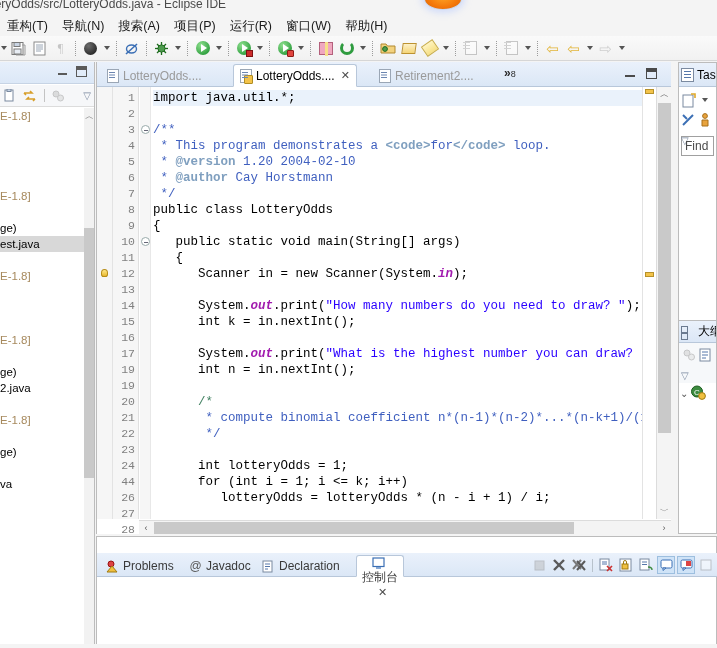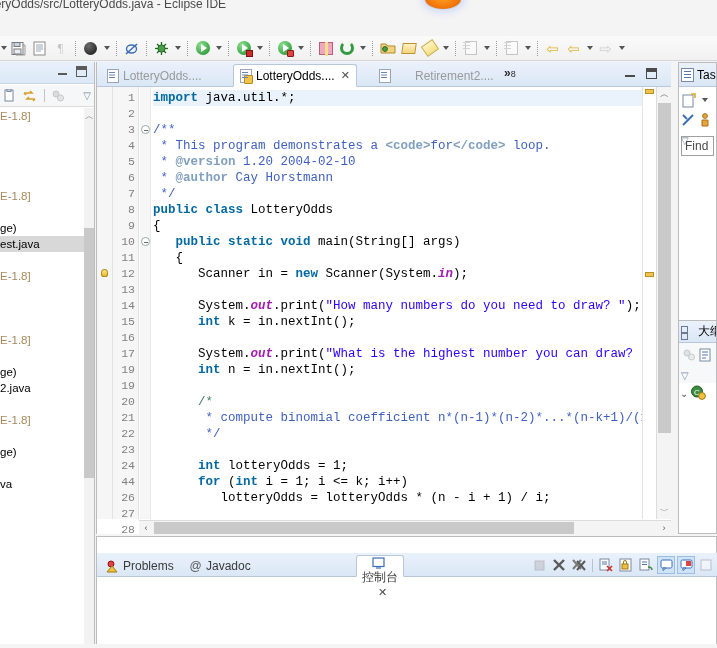--- a/index.html
+++ b/index.html
@@ -174,21 +174,21 @@
     border-radius: 50%;
   }
   .fold-mark::after { content:""; position:absolute; left:1.5px; top:3.5px; width:4px; height:1px; background:#667; }
   .code {
     position: absolute; left: 56px; top: 0; right: 0; height: 432px;
     font-family: "Liberation Mono", monospace; font-size: 12.5px;
     padding-top: 3px; overflow: hidden; white-space: pre;
   }
   .cl { height: 16px; line-height: 16px; white-space: pre; }
   .cl.hl { background: #eaf2fb; }
-  .kw { color: #0369a1; font-weight: bold; }
+  .kw { color: #000000; font-weight: normal; }
   .str { color: #2a00ff; }
   .cmt { color: #3f7f5f; }
   .jdoc { color: #3f5fbf; }
   .jtag { color: #7f9fbf; font-weight: bold; }
   .fld { color: #a21caf; font-style: italic; font-weight: bold; }
 
   .warn-marker {
     position: absolute; left: 2px; width: 12px; height: 12px;
   }
   .warn-marker .bulb {
@@ -311,20 +311,29 @@
 </style>
 </head>
 <body>
 
 <div id="app">
 
   <div class="titlebar">
     <span class="title-text">tteryOdds/src/LotteryOdds.java - Eclipse IDE</span>
   </div>
 
+  <div class="menubar">
+    <div class="menu-item">重构(T)</div>
+    <div class="menu-item">导航(N)</div>
+    <div class="menu-item">搜索(A)</div>
+    <div class="menu-item">项目(P)</div>
+    <div class="menu-item">运行(R)</div>
+    <div class="menu-item">窗口(W)</div>
+    <div class="menu-item">帮助(H)</div>
+  </div>
 
   <div class="toolbar">
     <div class="tb-arrow" style="width:8px"></div>
     <div class="tb-btn">
       <svg width="15" height="15" viewBox="0 0 15 15">
           <rect x="1" y="1.5" width="11" height="12" fill="#fff" stroke="#7a7a7a"></rect>
           <rect x="3" y="1.5" width="6" height="4" fill="#c9d4e3" stroke="#7a7a7a"></rect>
           <rect x="3" y="8" width="7" height="5" fill="#e8edf4" stroke="#7a7a7a"></rect>
           <path d="M11 4 h3 v10 h-9" fill="none" stroke="#9a9a9a"></path>
         </svg>
@@ -500,21 +509,21 @@
     <div class="editor-tabbar">
       <div class="etab" style="left:4px;">
         <span class="ficon"></span>
         <span>LotteryOdds....</span>
       </div>
       <div class="etab active" style="left:136px;">
         <span class="ficon"></span>
         <span>LotteryOdds....</span>
         <span class="close-x">✕</span>
       </div>
-      <div class="etab" style="left:276px;gap:20px;">
+      <div class="etab" style="left:276px;">
         <span class="ficon"></span>
         <span>Retirement2....</span>
       </div>
       <div class="etab-overflow" style="left:407px;">
         <span>»</span><span class="cnt">8</span>
       </div>
       <div class="etab-min"></div>
       <div class="etab-max"></div>
     </div>
 
@@ -664,20 +673,33 @@
               <circle cx="5" cy="4" r="3" fill="#d44" stroke="#911"></circle>
               <path d="M6 6 l5 6 h-10 z" fill="#f0c040" stroke="#a07b10"></path>
             </svg>
         </span>
         <span>Problems</span>
       </div>
       <div class="ctab" style="left:87px">
         <span class="cicon" style="font-size:12px;color:#5a5a5a;text-align:center;line-height:13px">@</span>
         <span>Javadoc</span>
       </div>
+      <div class="ctab" style="left:160px">
+        <span class="cicon">
+          <svg width="13" height="13" viewBox="0 0 13 13">
+              <rect x="1" y="1" width="9" height="11" fill="#fff" stroke="#7a8aa0"></rect>
+              <g stroke="#5577aa">
+                <line x1="3" y1="4" x2="8" y2="4"></line>
+                <line x1="3" y1="6.5" x2="8" y2="6.5"></line>
+                <line x1="3" y1="9" x2="6" y2="9"></line>
+              </g>
+            </svg>
+        </span>
+        <span>Declaration</span>
+      </div>
       <div class="ctab active" style="left:259px">
         <span class="cicon">
           <svg width="13" height="13" viewBox="0 0 13 13">
               <rect x="1" y="2" width="11" height="8.5" fill="#fff" stroke="#3b6fb5" stroke-width="1.2"></rect>
               <line x1="4" y1="12" x2="9" y2="12" stroke="#3b6fb5" stroke-width="1.2"></line>
             </svg>
         </span>
         <span>控制台</span>
         <span class="close-x">✕</span>
       </div>

